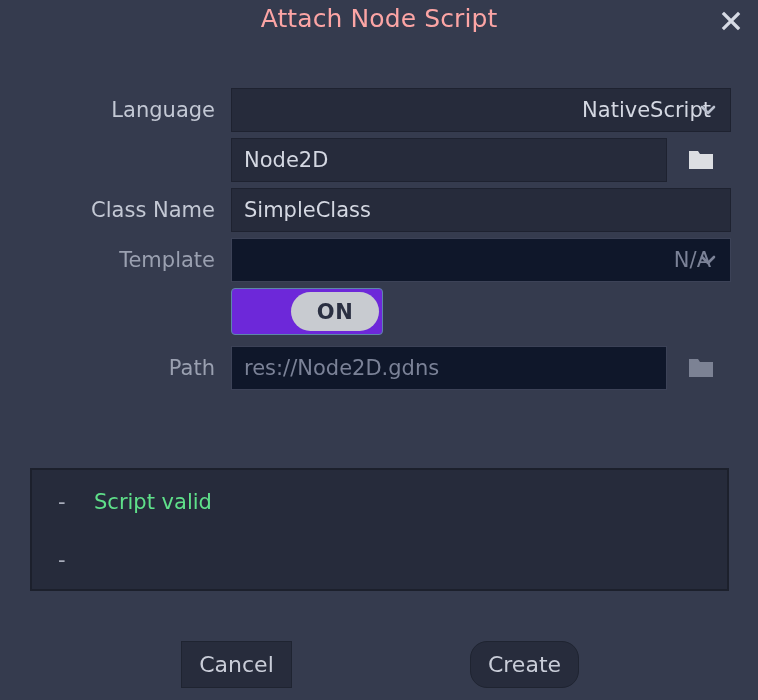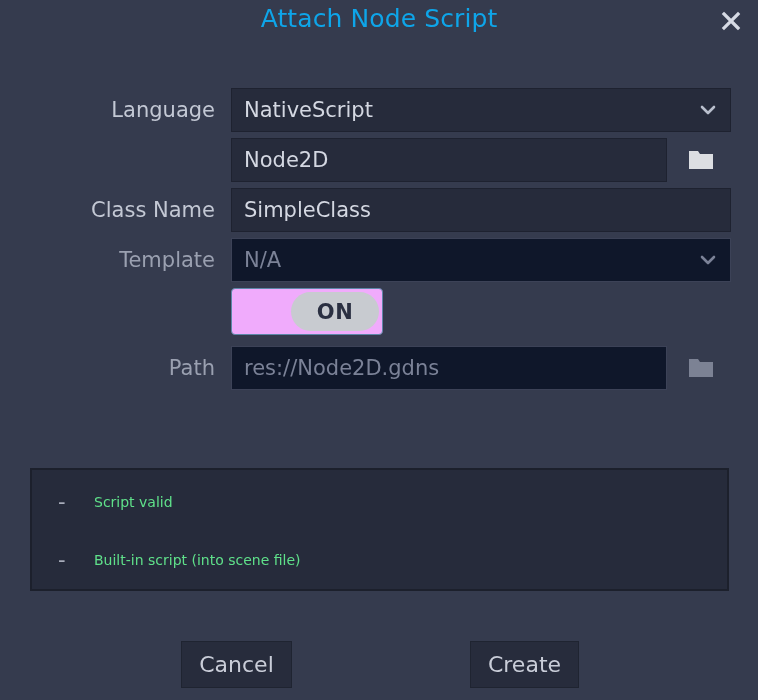--- a/index.html
+++ b/index.html
@@ -21,21 +21,21 @@
     position: absolute;
     left: 0; top: 0;
     width: 758px; height: 46px;
   }
   #dialog-title {
     position: absolute;
     left: 0; top: 4px;
     width: 758px;
     text-align: center;
     font-size: 25px;
-    color: #0ea5e9;
+    color: #fca5a5;
     letter-spacing: 0.1px;
   }
   #close-button {
     position: absolute;
     right: 10px; top: 4px;
     width: 34px; height: 34px;
     display: flex;
     align-items: center;
     justify-content: center;
     cursor: pointer;
@@ -82,21 +82,21 @@
     cursor: text;
   }
   .field.wide  { width: 500px; }   
   .field.short { width: 436px; }   
   .field.disabled {
     background: #0f172a;
     border: 1px solid #3c4257;
     color: #7b8297;
     cursor: default;
   }
-  .field.combo { cursor: pointer; padding-right: 38px; }
+  .field.combo { cursor: pointer; padding-right: 19px; justify-content: flex-end; }
   .chevron {
     position: absolute;
     right: 12px;
     top: 50%;
     transform: translateY(-50%);
     width: 20px; height: 20px;
     display: flex; align-items: center; justify-content: center;
   }
   .field-text { white-space: nowrap; overflow: hidden; }
 
@@ -108,21 +108,21 @@
     cursor: pointer;
   }
   .folder-btn.disabled { cursor: default; }
 
   
   .toggle {
     position: absolute;
     left: 231px; top: 0;
     width: 152px; height: 47px;
     box-sizing: border-box;
-    background: #f0abfc;
+    background: #6d28d9;
     border: 1px solid #5d87a8;
     border-radius: 4px;
     cursor: pointer;
   }
   .toggle-knob {
     position: absolute;
     right: 3px; top: 3px;
     width: 88px; height: 39px;
     border-radius: 20px;
     background: #c8cbd0;
@@ -154,21 +154,21 @@
   .status-bullet {
     position: absolute;
     left: 26px; top: 0;
     color: #a8adbb;
     font-size: 21px;
   }
   .status-text {
     position: absolute;
     left: 62px; top: 0;
     color: #5fe08a;
-    font-size: 14px;
+    font-size: 21px;
   }
 
   
   #footer {
     position: absolute;
     left: 0; top: 641px;
     width: 758px; height: 47px;
   }
   .dlg-button {
     position: absolute;
@@ -178,21 +178,21 @@
     background: #272c3c;
     border: 1px solid #1f2431;
     display: flex;
     align-items: center;
     justify-content: center;
     font-size: 22px;
     color: #c9cdd8;
     cursor: pointer;
   }
   #cancel-button { left: 181px; width: 111px; }
-  #create-button { left: 470px; width: 109px; }
+  #create-button { left: 470px; width: 109px; border-radius: 17px; }
 </style>
 </head>
 <body>
 
 <div id="titlebar">
   <div id="dialog-title">Attach Node Script</div>
   <div id="close-button">
     <span>
       <svg width="24" height="24" viewBox="0 0 24 24">
         <path d="M5 5 L19 19 M19 5 L5 19" stroke="#d6dae4" stroke-width="3.2" stroke-linecap="square"></path>
@@ -269,20 +269,19 @@
 
 </div>
 
 <div id="status-panel">
   <div class="status-line">
     <span class="status-bullet">-</span>
     <span class="status-text">Script valid</span>
   </div>
   <div class="status-line">
     <span class="status-bullet">-</span>
-    <span class="status-text">Built-in script (into scene file)</span>
   </div>
 </div>
 
 <div id="footer">
   <div class="dlg-button" id="cancel-button">Cancel</div>
   <div class="dlg-button" id="create-button">Create</div>
 </div>
 
 </body></html>

